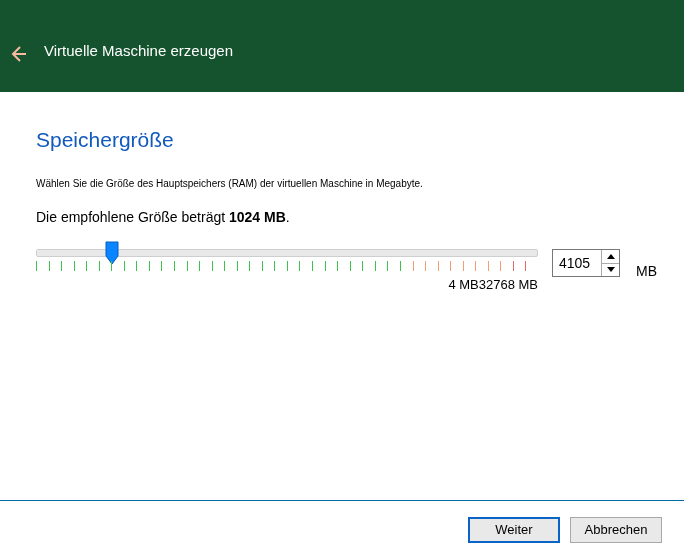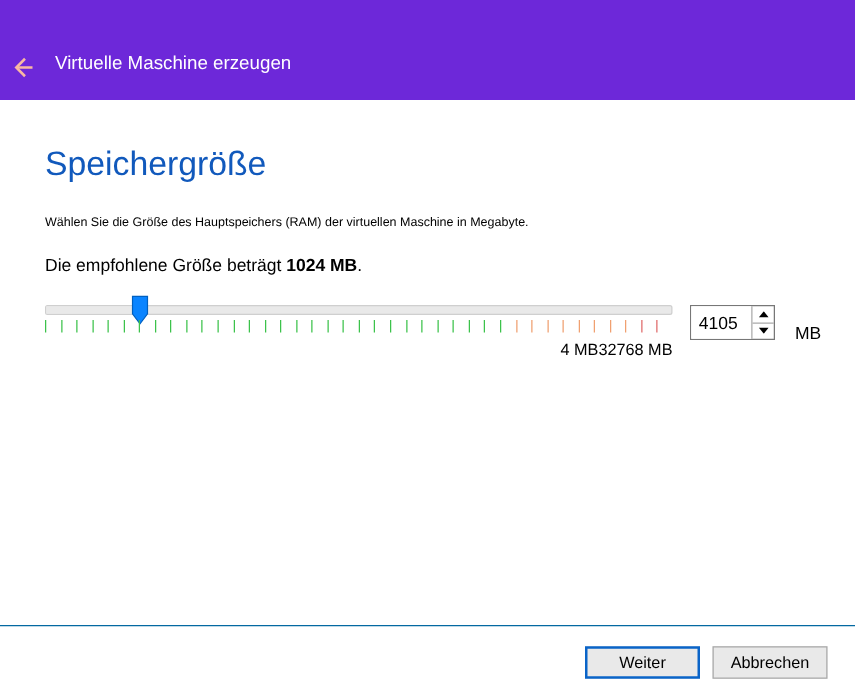--- a/index.html
+++ b/index.html
@@ -9,38 +9,38 @@
     font-family:"Segoe UI", Tahoma, sans-serif;
     font-size:13px;
     color:#000;
     background:#fff;
     overflow:hidden;
     position:relative;
   }
   
   .header {
     position:relative;
-    height:80px;
-    background:#6d28d9;
+    height:92px;
+    background:#14532d;
     color:#fff;
   }
   .header .back {
     position:absolute; left:8px; top:44px;
     width:20px; height:20px;
     color:#f9b9a2;
   }
   .header .title {
     position:absolute; left:44px; top:42px;
     font-size:15px; color:#fff;
   }
   
   .panel { padding:24px 36px 0 36px; }
   .h1 {
     color:#1159bc;
-    font-size:27px;
+    font-size:21px;
     font-weight:400;
     margin:12px 0 26px 0;
   }
   .desc { margin:0 0 20px 0; font-size:10px; }
   .rec { margin:0 0 24px 0; font-size:14px; }
   .rec .bold { font-weight:700; }
   
   .row { display:flex; align-items:flex-start; }
   .slider-wrap { flex:0 0 502px; margin-right:14px; }
   .track {

